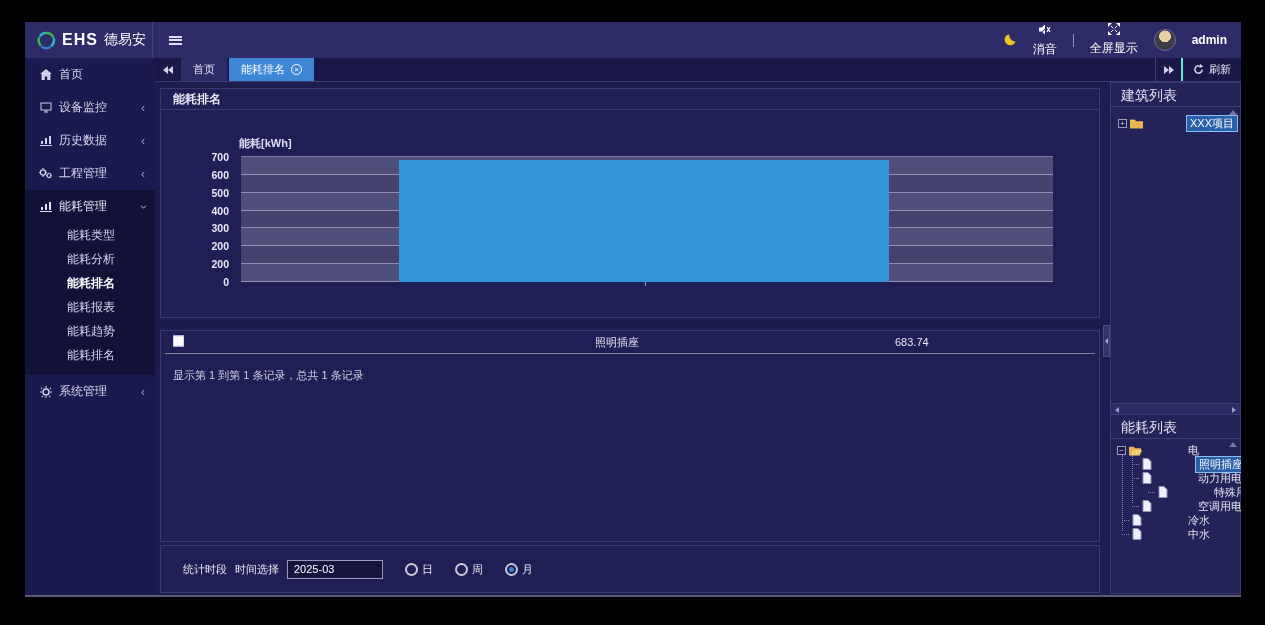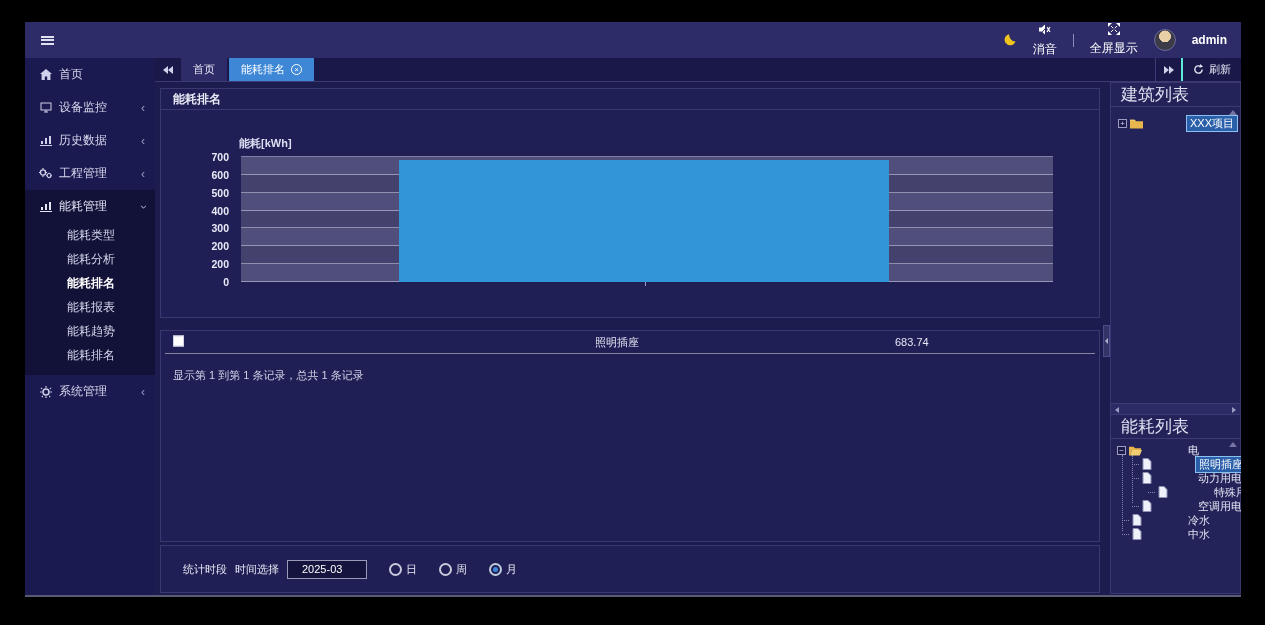--- a/index.html
+++ b/index.html
@@ -79,41 +79,41 @@
   .trow  { position:relative; margin:0 4px; height:23px; border-bottom:1px solid #84849f; color:#e4e6f4; }
   .cell { position:absolute; top:50%; transform:translateY(-50%); white-space:nowrap; }
   .c-check { left:8px; } .c-build { left:36px; } .c-energy { left:430px; } .c-value { left:730px; }
   .checkbox { display:inline-block; width:11px; height:11px; background:#fff; border:1px solid #cfd2ea; cursor:pointer; }
   .tsummary { margin:14px 0 0 12px; color:#d0d2e6; }
 
   
   .timebar { top:463px; height:48px; display:flex; align-items:center; padding-left:22px; gap:8px;
              font-size:11px; color:#e6e8f4; }
   .tb-label { white-space:nowrap; }
-  .tb-input { width:80px; height:19px; background:#15143f; border:1px solid #9a9ab8; color:#fff;
-              font-size:11px; padding:0 14px; font-family:"Liberation Sans", sans-serif; }
+  .tb-input { width:96px; height:19px; background:#15143f; border:1px solid #9a9ab8; color:#fff;
+              font-size:11px; padding:0 6px; font-family:"Liberation Sans", sans-serif; }
   .radio { display:flex; align-items:center; gap:4px; margin-left:14px; cursor:pointer; }
   .rdot { width:13px; height:13px; border-radius:50%; border:2px solid #c8cadc; position:relative; background:transparent; }
   .radio.checked .rdot { border-color:#bfcbdc; }
   .radio.checked .rdot::after { content:""; position:absolute; left:2px; top:2px; width:5px; height:5px;
                                 border-radius:50%; background:#3e87d7; }
   .btns { display:flex; gap:5px; margin-left:16px; }
   .btn { background:#2e7fc2; border:1px solid #5aa8e0; border-radius:3px; color:#fff; font-size:11px;
          padding:3px 7px; cursor:pointer; font-family:"Liberation Sans", sans-serif; white-space:nowrap; }
 
   
   .collapse-handle { position:absolute; left:1078px; top:303px; width:7px; height:32px; background:#343368;
                      border:1px solid #4b4a8a; cursor:pointer; display:flex; align-items:center; justify-content:center; }
   .collapse-handle::after { content:""; width:0; height:0; border-top:3px solid transparent;
                             border-bottom:3px solid transparent; border-right:3px solid #aab0d0; }
 
   
   .rightpanel { position:absolute; left:1085px; top:60px; width:131px; height:512px; background:#232259;
                 border:1px solid #393870; font-size:11px; display:flex; flex-direction:column; }
-  .rp-title { height:24px; line-height:24px; padding-left:10px; font-size:17px; color:#e0e2f2;
+  .rp-title { height:24px; line-height:24px; padding-left:10px; font-size:14px; color:#e0e2f2;
               border-bottom:1px solid #3c3b76; }
   .rp-body { position:relative; }
   .buildings-body { height:296px; }
   .scroll-hint { position:absolute; right:3px; top:3px; width:0; height:0;
                  border-left:4px solid transparent; border-right:4px solid transparent;
                  border-bottom:5px solid #8a8ab5; opacity:.8; }
   .tree-row { position:absolute; display:flex; align-items:center; gap:3px; height:14px; white-space:nowrap; cursor:pointer; }
   .expander { width:9px; height:9px; background:#1b1a4a; border:1px solid #9a9cc0; color:#d6d8ee;
               font-size:8px; line-height:7px; text-align:center; flex:none; cursor:pointer; }
   .tree-label { padding:0 3px; color:#e4e6f4;margin-left:40px; }
@@ -128,20 +128,33 @@
   .energies-body { flex:1; }
   svg { display:block; }
 </style>
 </head>
 <body>
 
 <div class="frame">
 <div class="app">
 
   <header class="topbar">
+    <div class="logo">
+      <span>
+        <svg width="19" height="19" viewBox="0 0 20 20" fill="none" stroke-linecap="round" stroke-width="2.6">
+          <path d="M10 2a8 8 0 0 1 6.9 4" stroke="#39b54a"></path>
+          <path d="M17.8 8.5a8 8 0 0 1-2.5 7.2" stroke="#2bb3c0"></path>
+          <path d="M13 17.4a8 8 0 0 1-7.4-.6" stroke="#3a7bd5"></path>
+          <path d="M3.4 14.6a8 8 0 0 1-1.2-7.4" stroke="#39b54a"></path>
+          <path d="M3.6 4.8a8 8 0 0 1 4.6-2.7" stroke="#2bb3c0"></path>
+        </svg>
+      </span>
+      <span class="brand-ehs">EHS</span>
+      <span class="brand-cn">德易安</span>
+    </div>
     <div class="hamburger"></div>
     <div class="topbar-right">
       <span class="tr-item">
         <svg width="14" height="14" viewBox="0 0 14 14">
               <path d="M12.5 8.6A5.6 5.6 0 1 1 6.2 1.2a6.6 6.6 0 0 0 6.3 7.4z" fill="#f0c41e"></path>
             </svg>
       </span>
       <span class="tr-item">
         <span>
           <svg width="13" height="13" viewBox="0 0 13 13">

